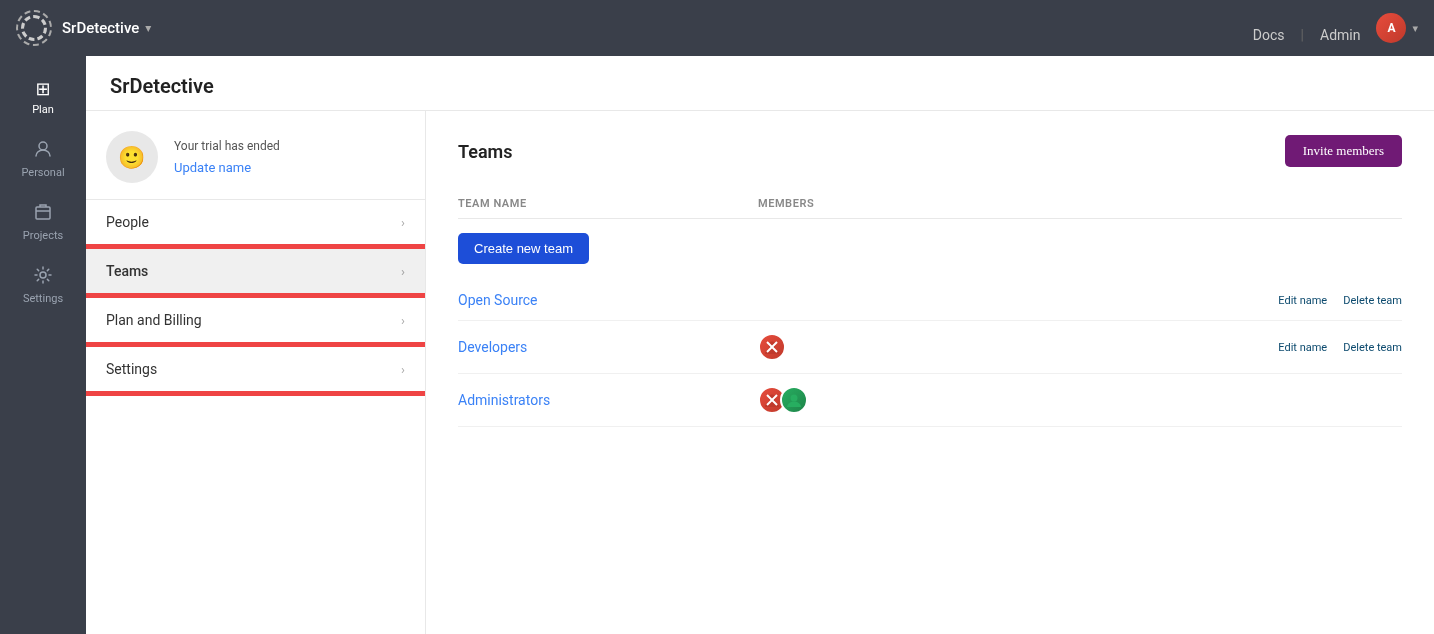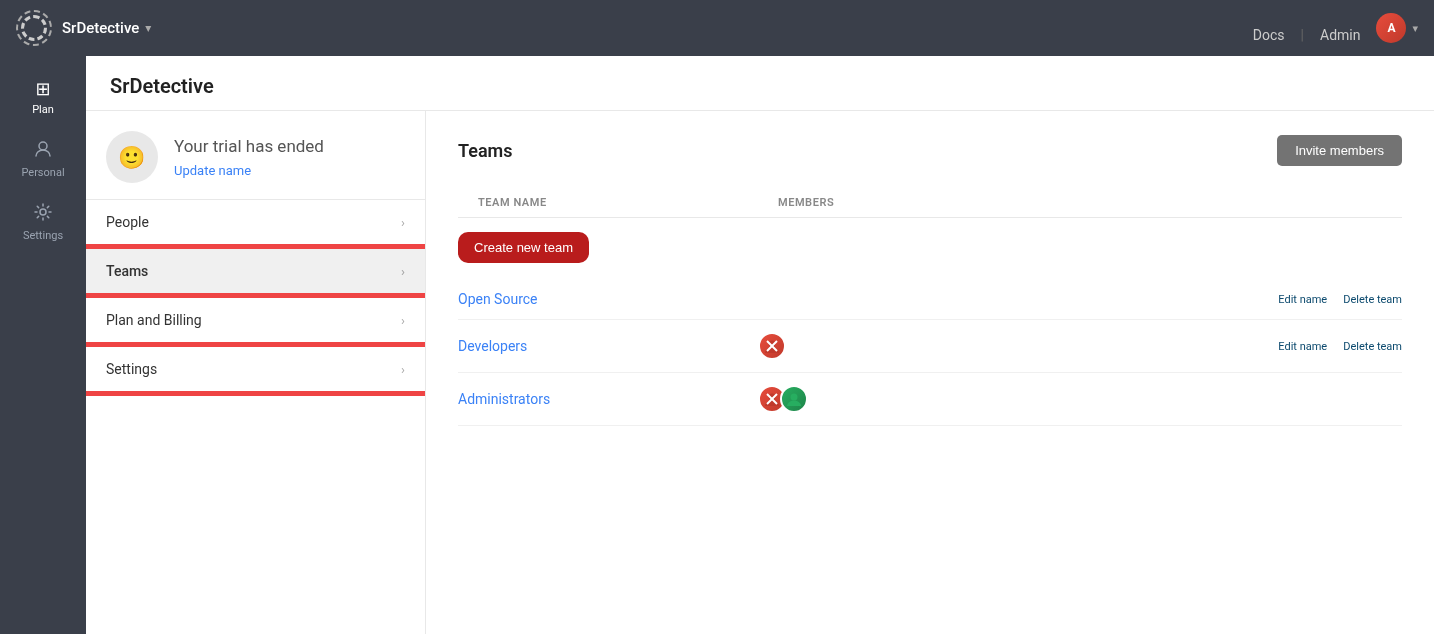--- a/index.html
+++ b/index.html
@@ -129,21 +129,21 @@
       display: flex; align-items: center; gap: 16px;
       border-bottom: 1px solid #e8e8e8;
     }
     .trial-avatar {
       width: 52px; height: 52px; border-radius: 50%;
       background: #e8e8e8;
       display: flex; align-items: center; justify-content: center;
       font-size: 22px; color: #aaa; flex-shrink: 0;
     }
     .trial-text { }
-    .trial-title { font-size: 17px; color: #555; margin-bottom: 4px; }
+    .trial-title { font-size: 12px; color: #555; margin-bottom: 4px; }
     .trial-link { color: #3b82f6; font-size: 13px; cursor: pointer; text-decoration: none; }
 
     .nav-section { display: flex; flex-direction: column; }
     .nav-item {
       display: flex; align-items: center; justify-content: space-between;
       padding: 14px 20px; cursor: pointer; border-bottom: 5px solid #ef4444;
       font-size: 14px; color: #333;
     }
     .nav-item.active { background: #f0f0f0; font-weight: 500; }
     .nav-item-chevron { color: #aaa; font-size: 13px; }
@@ -154,46 +154,47 @@
       padding: 24px 32px;
       overflow-y: auto;
       position: relative;
     }
     .right-panel-header {
       display: flex; align-items: center; justify-content: space-between; margin-bottom: 24px;
     }
     .section-title { font-size: 18px; font-weight: 600; color: #222; }
 
     .invite-btn {
-      background: #737373;
+      background: #701a75;
       color: #fff;
       border: none;
       padding: 8px 18px;
       border-radius: 5px;
       font-size: 13px;
       cursor: pointer;
       font-weight: 500;
+      font-family: Liberation Serif, serif;
     }
 
     
     .table-header {
       display: flex; gap: 0;
       padding: 6px 0 8px;
       border-bottom: 1px solid #e8e8e8;
       margin-bottom: 4px;
     }
-    .th-name { font-size: 11px; font-weight: 600; color: #888; text-transform: uppercase; letter-spacing: 0.05em; width: 300px; margin-left: 20px; }
+    .th-name { font-size: 11px; font-weight: 600; color: #888; text-transform: uppercase; letter-spacing: 0.05em; width: 300px; }
     .th-members { font-size: 11px; font-weight: 600; color: #888; text-transform: uppercase; letter-spacing: 0.05em; }
 
     .create-new-btn {
-      background: #b91c1c;
+      background: #1d4ed8;
       color: #fff;
       border: none;
       padding: 8px 16px;
-      border-radius: 10px;
+      border-radius: 5px;
       font-size: 13px;
       cursor: pointer;
       margin: 10px 0 16px;
       font-weight: 500;
     }
 
     .team-row {
       display: flex; align-items: center;
       padding: 12px 0;
       border-bottom: 1px solid #f0f0f0;
@@ -252,20 +253,30 @@
       <span class="sidebar-label">Plan</span>
     </div>
     <div class="sidebar-item">
       <span class="sidebar-icon">
         <svg width="18" height="18" viewBox="0 0 18 18" fill="none">
             <circle cx="9" cy="6" r="4" stroke="#9aa3b0" stroke-width="1.5"></circle>
             <path d="M2 16c0-3.314 3.134-6 7-6s7 2.686 7 6" stroke="#9aa3b0" stroke-width="1.5" stroke-linecap="round"></path>
           </svg>
       </span>
       <span class="sidebar-label">Personal</span>
+    </div>
+    <div class="sidebar-item">
+      <span class="sidebar-icon">
+        <svg width="18" height="18" viewBox="0 0 18 18" fill="none">
+            <rect x="2" y="4" width="14" height="12" rx="1" stroke="#9aa3b0" stroke-width="1.5"></rect>
+            <path d="M2 8h14" stroke="#9aa3b0" stroke-width="1.5"></path>
+            <path d="M6 4V2h6v2" stroke="#9aa3b0" stroke-width="1.5"></path>
+          </svg>
+      </span>
+      <span class="sidebar-label">Projects</span>
     </div>
     <div class="sidebar-item">
       <span class="sidebar-icon">
         <svg width="18" height="18" viewBox="0 0 18 18" fill="none">
             <circle cx="9" cy="9" r="3" stroke="#9aa3b0" stroke-width="1.5"></circle>
             <path d="M9 1v2M9 15v2M1 9h2M15 9h2M3.22 3.22l1.41 1.41M13.37 13.37l1.41 1.41M3.22 14.78l1.41-1.41M13.37 4.63l1.41-1.41" stroke="#9aa3b0" stroke-width="1.5" stroke-linecap="round"></path>
           </svg>
       </span>
       <span class="sidebar-label">Settings</span>
     </div>

